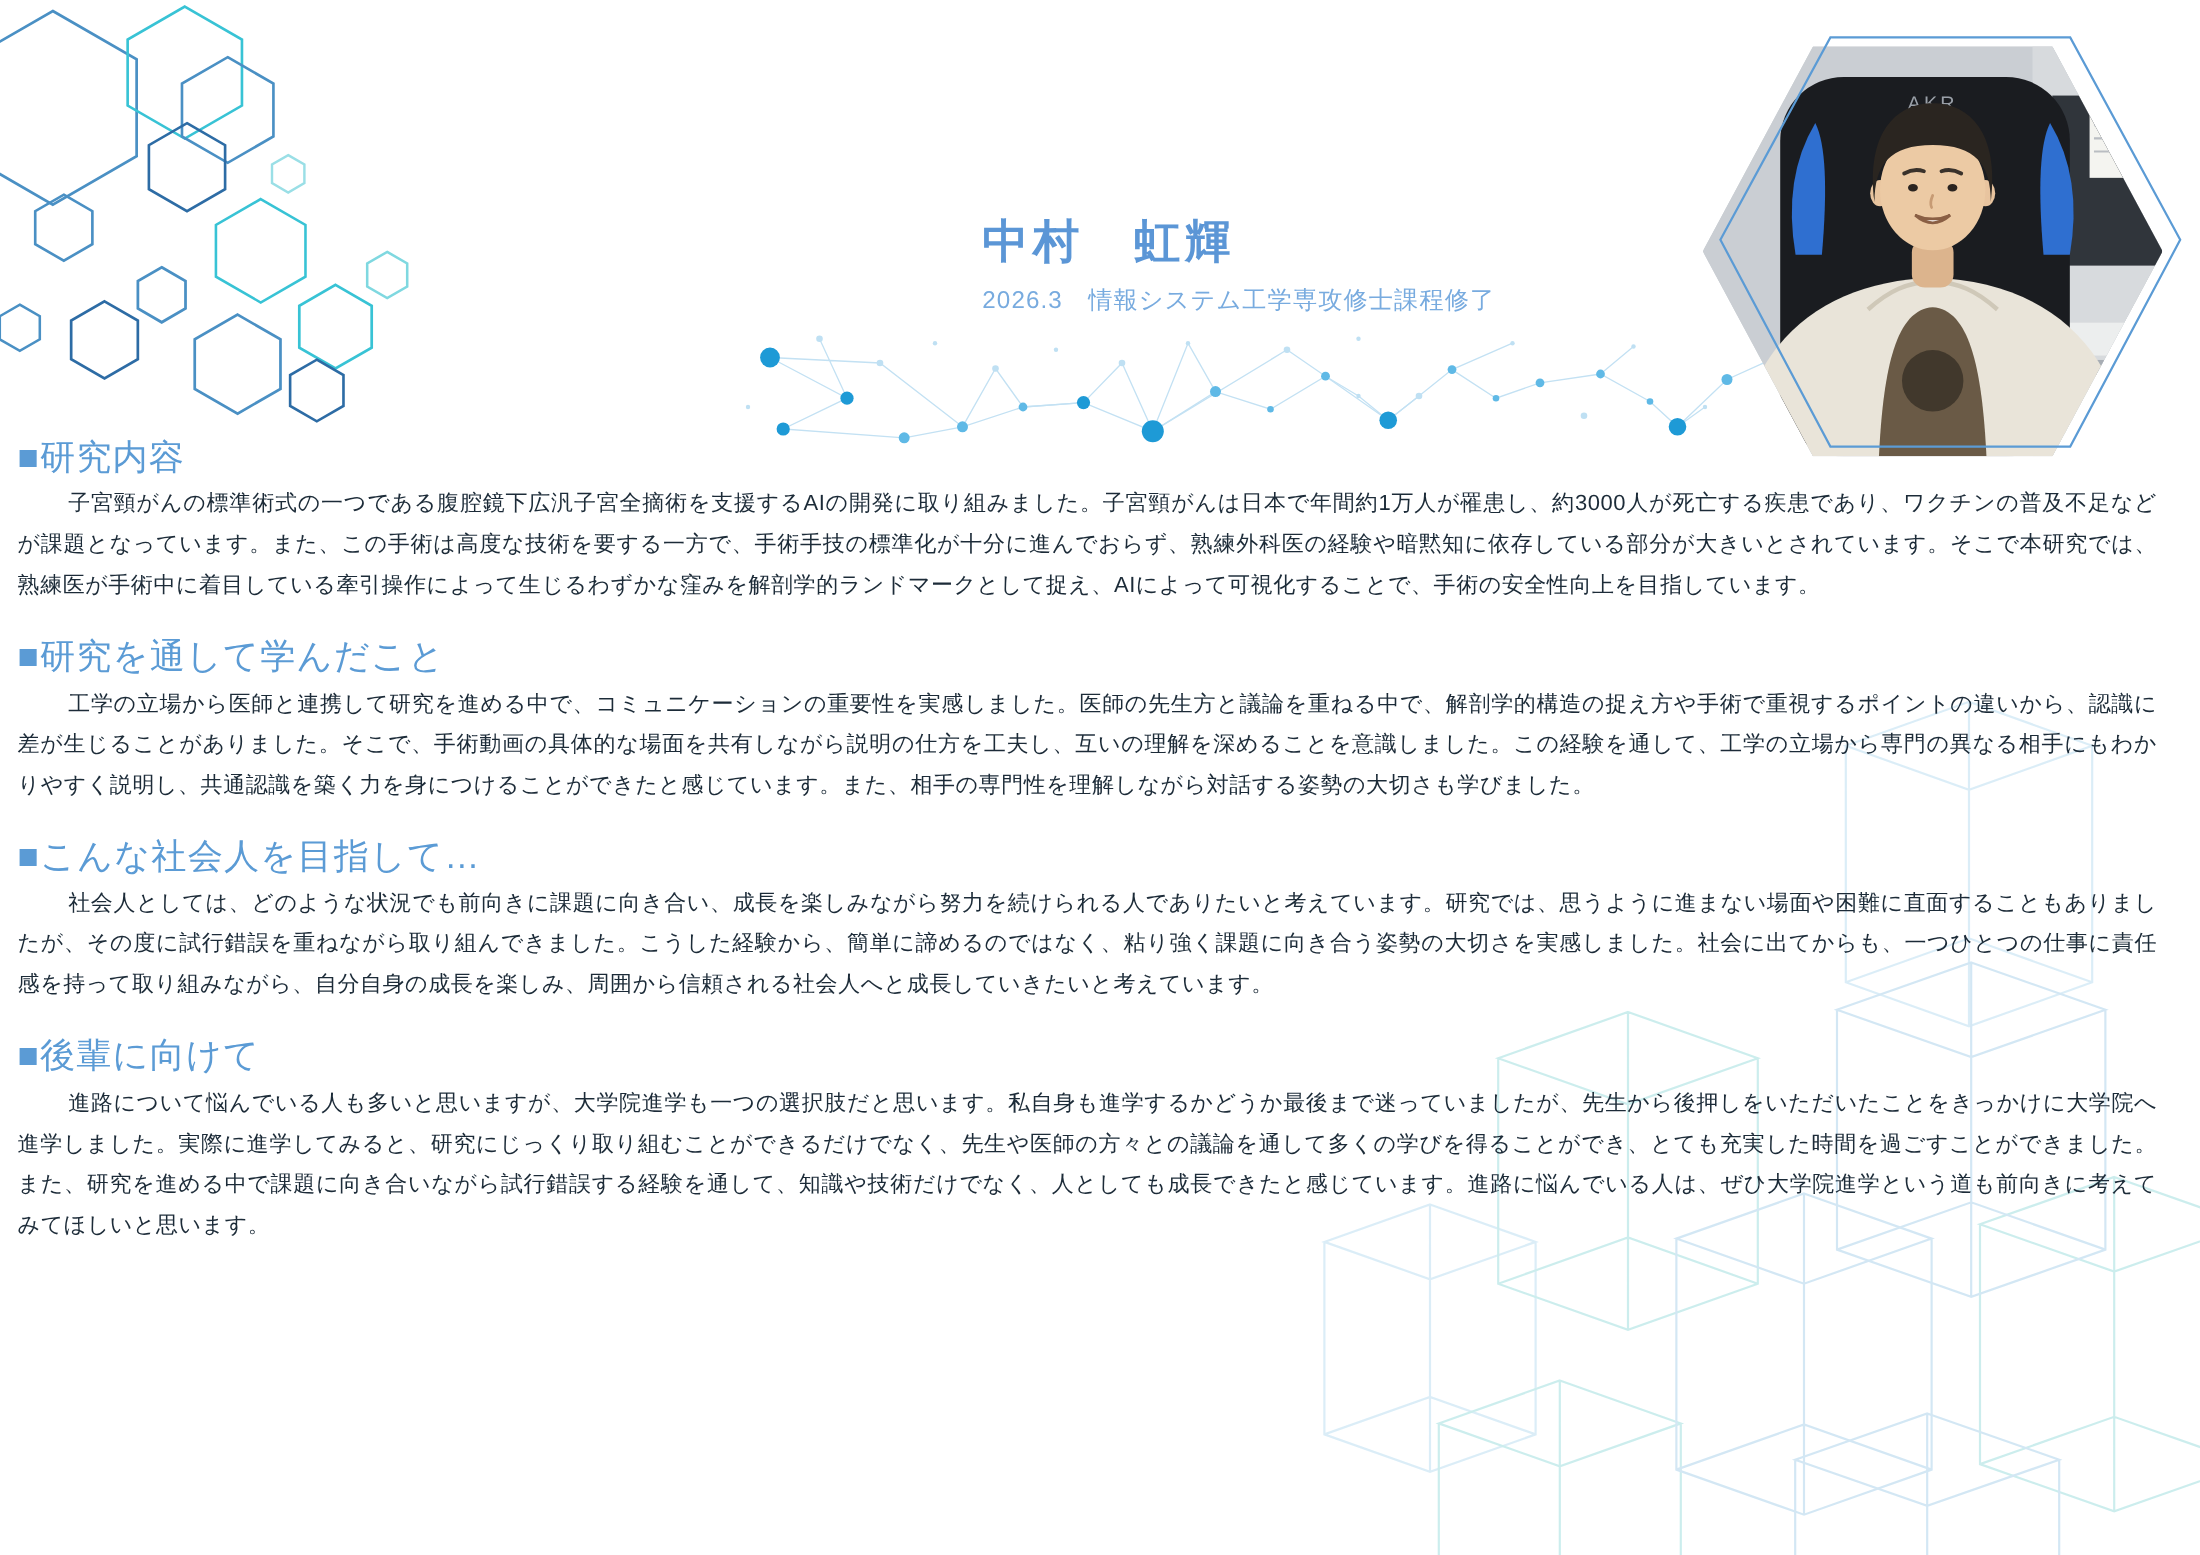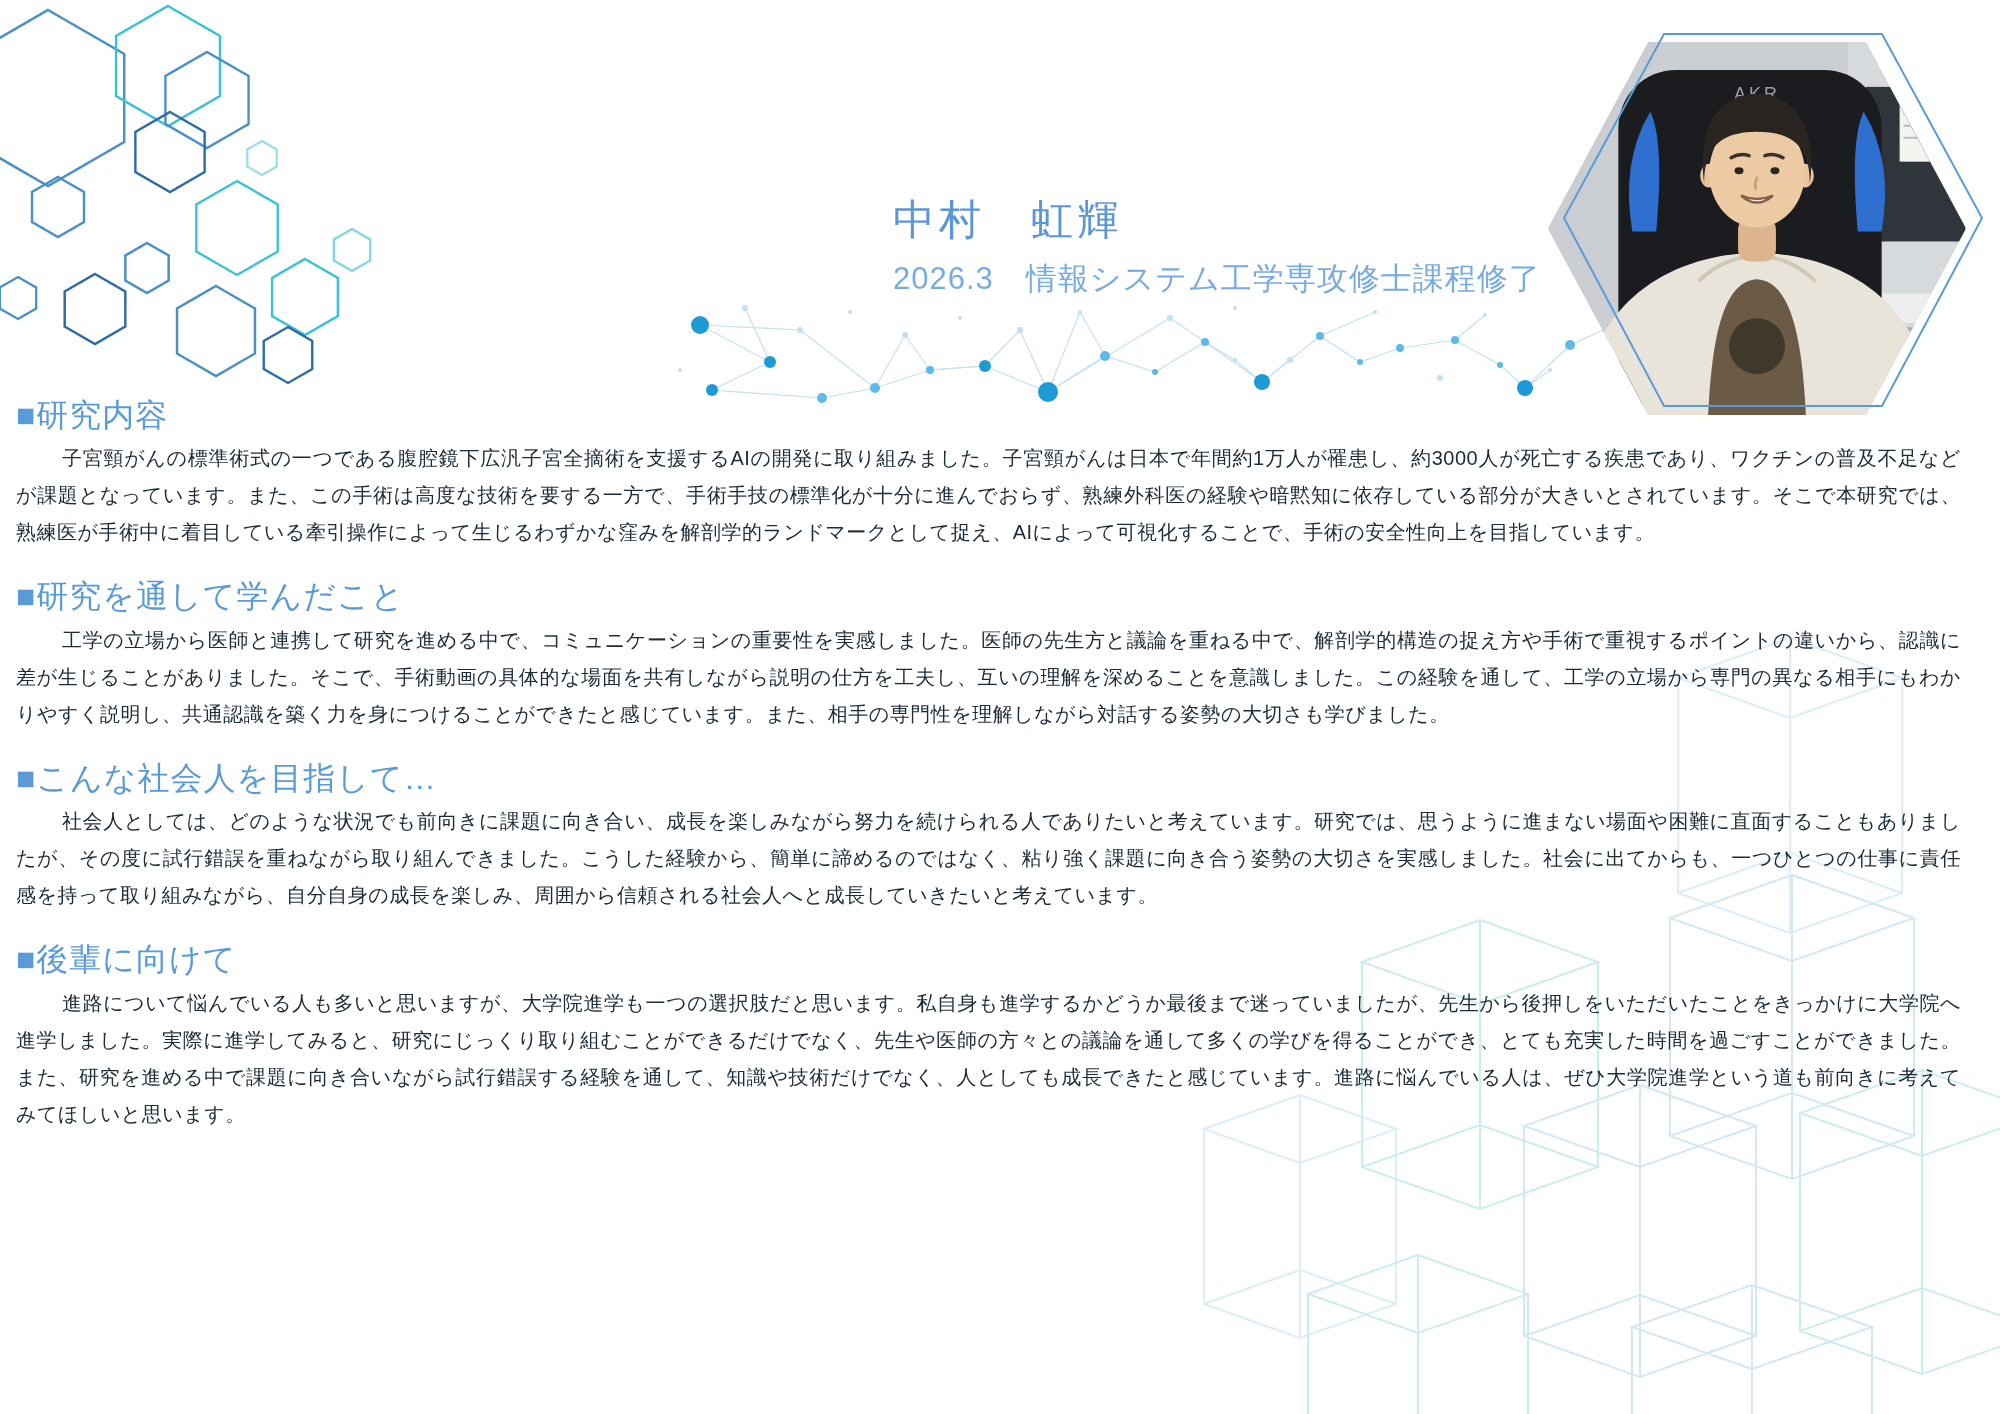--- a/index.html
+++ b/index.html
@@ -8,24 +8,24 @@
     font-family:"Liberation Sans","DejaVu Sans",sans-serif;
   }
   svg{display:block;}
   .deco{position:absolute;pointer-events:none;}
   .hex-deco{left:0;top:0;z-index:1;}
   .net-deco{left:650px;top:290px;z-index:1;}
   .cube-deco{left:1120px;top:620px;z-index:0;}
 
   .header-block{position:absolute;left:893px;top:196px;z-index:2;}
   .profile-name{
-    margin:0;font-size:42px;font-weight:400;color:#5b96d6;letter-spacing:4px;line-height:1.15;
+    margin:0;font-size:42px;font-weight:700;color:#5b96d6;letter-spacing:4px;line-height:1.15;
   }
   .grad-line{
-    margin:14px 0 0 0;font-size:31px;font-weight:400;color:#78abdf;letter-spacing:1px;
+    margin:14px 0 0 0;font-size:22px;font-weight:400;color:#78abdf;letter-spacing:1px;
   }
 
   .photo-wrap{position:absolute;left:1548px;top:42px;width:418px;height:373px;z-index:3;}
   .photo-clip{
     position:absolute;left:0;top:0;width:418px;height:373px;overflow:hidden;
     clip-path:polygon(0% 50%,24% 0%,76% 0%,100% 50%,76% 100%,24% 100%);
     background:#caced3;
   }
   .hex-frame{position:absolute;left:1560px;top:28px;z-index:4;pointer-events:none;}
 

